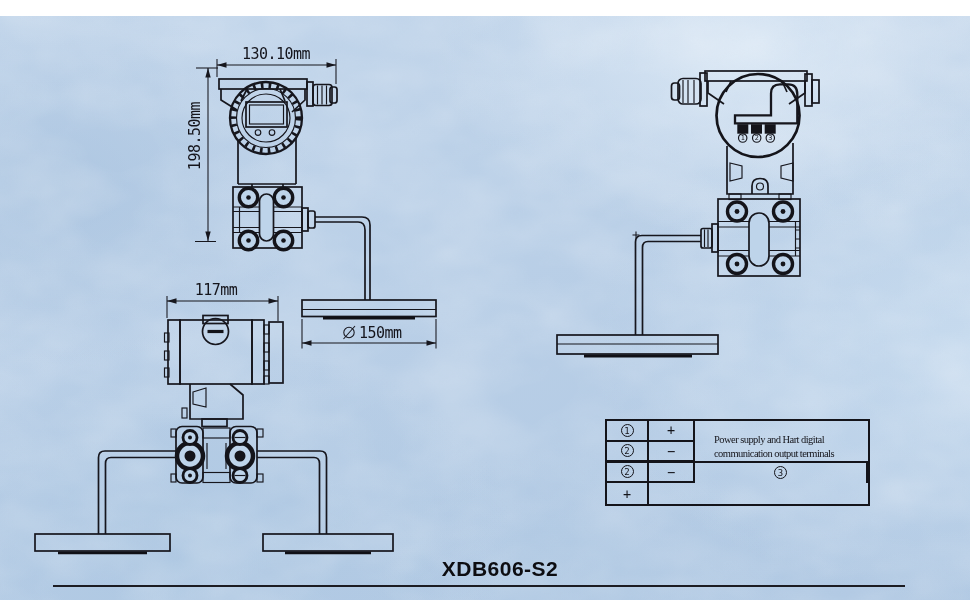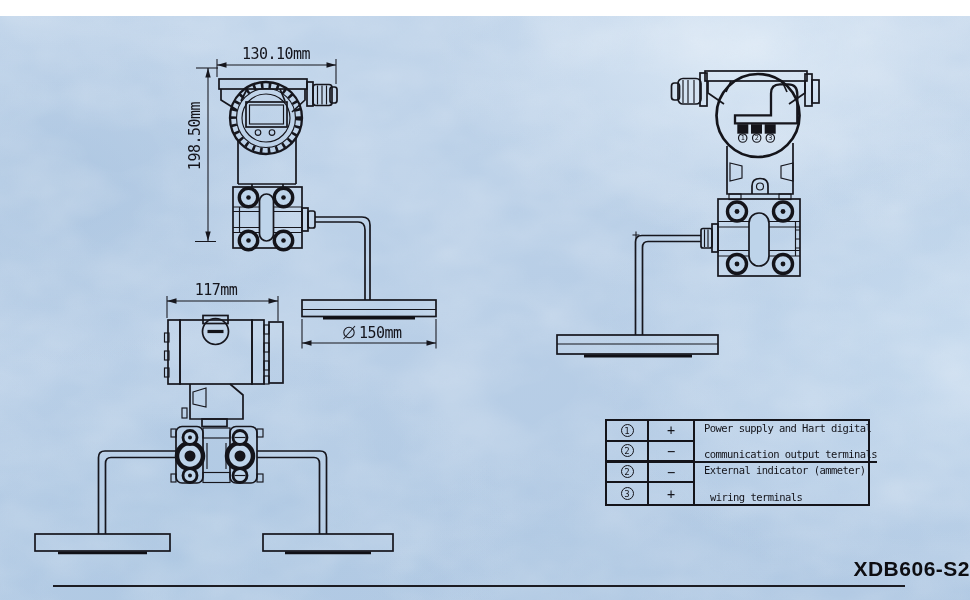--- a/index.html
+++ b/index.html
@@ -35,32 +35,32 @@
     position:absolute;left:605px;top:403px;width:265px;height:87px;
     border:2.5px solid #14141a;box-sizing:border-box;
     display:grid;grid-template-columns:42px 46px 1fr;grid-template-rows:1fr 1fr 1fr 1fr;
     color:#14141a;
   }
   .tc{border-right:2px solid #14141a;border-bottom:2px solid #14141a;
       display:flex;align-items:center;justify-content:center;box-sizing:border-box;}
   .tc.last{border-bottom:none;}
   .tc.midline{border-bottom:3px solid #14141a;}
   .desc{grid-column:3;grid-row:span 2;border-right:none;border-bottom:2px solid #14141a;
-        display:flex;flex-direction:column;justify-content:space-between;align-items:flex-start;
-        padding-left:9px;box-sizing:border-box;}
+        display:flex;flex-direction:column;justify-content:flex-end;align-items:flex-start;
+        padding-left:19px;box-sizing:border-box;font-family:Liberation Serif, serif;}
   .desc.last{border-bottom:none;}
   .desc div{font-size:10.5px;letter-spacing:-.55px;line-height:14px;white-space:nowrap;}
   .desc .ind{padding-left:6px;}
   .pol{font-size:13.5px;}
   .cnum{
     display:inline-block;width:13px;height:13px;border:1.2px solid #14141a;border-radius:50%;
     font-size:9px;line-height:13px;text-align:center;box-sizing:border-box;
   }
   .model-title{
-    position:absolute;left:30px;top:541px;width:940px;text-align:right;
+    position:absolute;left:30px;top:541px;width:940px;text-align:center;
     font-family:"Liberation Sans", sans-serif;font-weight:bold;font-size:21px;
     letter-spacing:.5px;color:#0d0d11;
   }
   .base-rule{position:absolute;left:53px;top:569px;width:852px;height:1.6px;background:#1c1c22;}
 </style>
 </head>
 <body>
 
 <div class="stage">
 
@@ -323,24 +323,20 @@
       <div>communication output terminals</div>
     </div>
     <div class="tc midline">
       <span class="cnum">2</span>
       </div>
     <div class="tc pol midline">−</div>
     <div class="tc">
       <span class="cnum">2</span>
       </div>
     <div class="tc pol">−</div>
-    <div class="desc last">
-      <div>External indicator (ammeter)</div>
-      <div class="ind">wiring terminals</div>
-    </div>
     <div class="tc last">
       <span class="cnum">3</span>
       </div>
     <div class="tc pol last">+</div>
   </div>
 
   <div class="model-title">XDB606-S2</div>
   <div class="base-rule"></div>
 
 </div>

